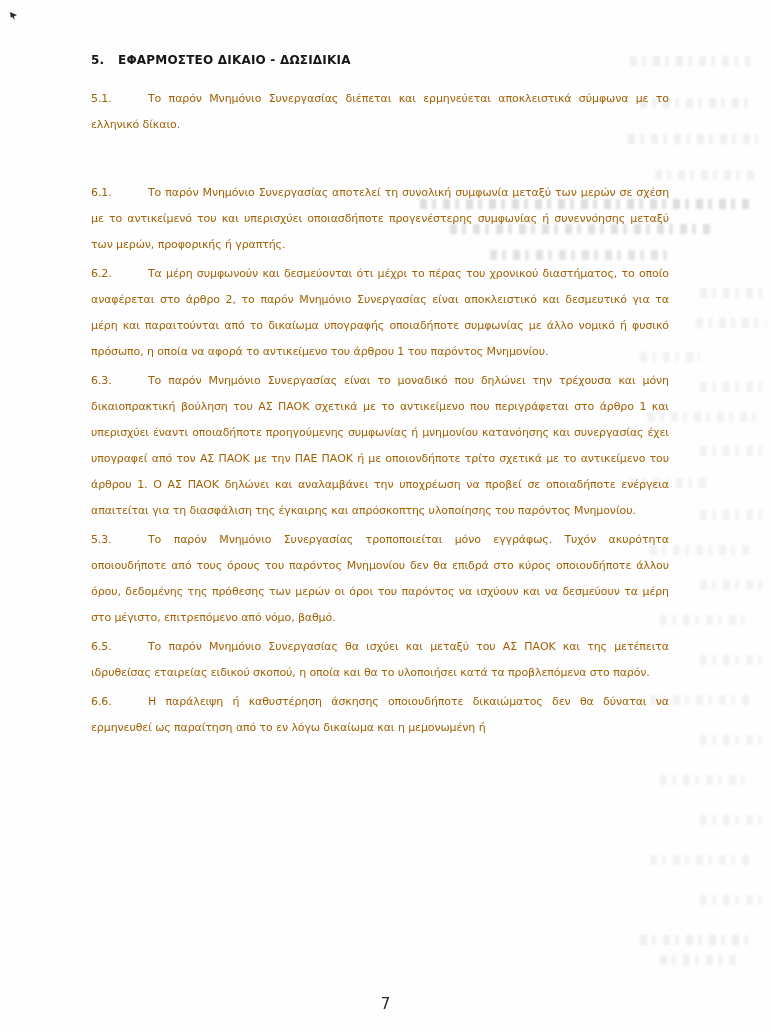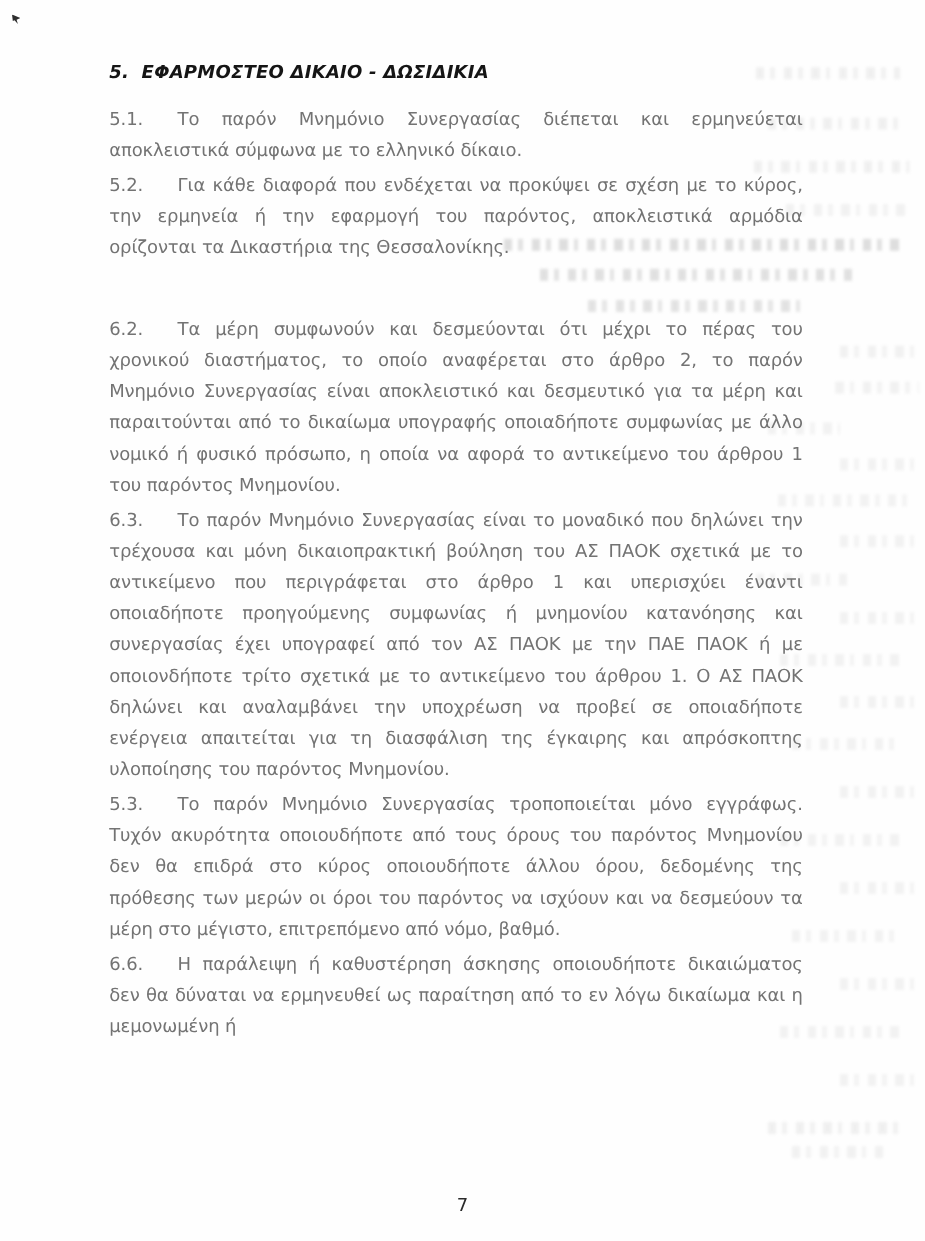--- a/index.html
+++ b/index.html
@@ -23,35 +23,34 @@
   }
   .content {
     position: absolute;
     left: 91px; top: 48px;
     width: 578px;
     color: #1f1f1f;
   }
   .section { display: block; }
   .section-6 { margin-top: 42px; }
   h2.heading {
-    font-size: 15px;
+    font-size: 12px;
     line-height: 24px;
     font-weight: 700;
     color: #151515;
     letter-spacing: 0.2px;
     margin-bottom: 14px;
-    font-style: italic;
   }
   .hnum { display: inline-block; width: 27px; }
   p.para {
-    font-size: 15px;
+    font-size: 11px;
     line-height: 26px;
     letter-spacing: -0.1px;
     text-align: justify;
-    color: #737373;
+    color: #a16207;
     margin-bottom: 3px;
   }
   .pnum { display: inline-block; width: 57px; }
   .page-number {
     position: absolute;
     left: 0; right: 0;
     top: 995px;
     text-align: center;
     font-size: 15px;
     color: #2a2a2a;
@@ -106,34 +105,37 @@
 
   <div class="content">
 
     <div class="section">
       <h2 class="heading">
         <span class="hnum">5.</span><span>ΕΦΑΡΜΟΣΤΕΟ ΔΙΚΑΙΟ - ΔΩΣΙΔΙΚΙΑ</span>
       </h2>
       <p class="para">
         <span class="pnum">5.1.</span><span>Το παρόν Μνημόνιο Συνεργασίας διέπεται και ερμηνεύεται αποκλειστικά σύμφωνα με το ελληνικό δίκαιο.</span>
       </p>
-      <p class="para">
-        <span class="pnum">5.2.</span><span>Για κάθε διαφορά που ενδέχεται να προκύψει σε σχέση με το κύρος, την ερμηνεία ή την εφαρμογή του παρόντος, αποκλειστικά αρμόδια ορίζονται τα Δικαστήρια της Θεσσαλονίκης.</span>
-      </p>
     </div>
 
     <div class="section section-6">
+      <p class="para">
+        <span class="pnum">6.1.</span><span>Το παρόν Μνημόνιο Συνεργασίας αποτελεί τη συνολική συμφωνία μεταξύ των μερών σε σχέση με το αντικείμενό του και υπερισχύει οποιασδήποτε προγενέστερης συμφωνίας ή συνεννόησης μεταξύ των μερών, προφορικής ή γραπτής.</span>
+      </p>
       <p class="para">
         <span class="pnum">6.2.</span><span>Τα μέρη συμφωνούν και δεσμεύονται ότι μέχρι το πέρας του χρονικού διαστήματος, το οποίο αναφέρεται στο άρθρο 2, το παρόν Μνημόνιο Συνεργασίας είναι αποκλειστικό και δεσμευτικό για τα μέρη και παραιτούνται από το δικαίωμα υπογραφής οποιαδήποτε συμφωνίας με άλλο νομικό ή φυσικό πρόσωπο, η οποία να αφορά το αντικείμενο του άρθρου 1 του παρόντος Μνημονίου.</span>
       </p>
       <p class="para">
         <span class="pnum">6.3.</span><span>Το παρόν Μνημόνιο Συνεργασίας είναι το μοναδικό που δηλώνει την τρέχουσα και μόνη δικαιοπρακτική βούληση του ΑΣ ΠΑΟΚ σχετικά με το αντικείμενο που περιγράφεται στο άρθρο 1 και υπερισχύει έναντι οποιαδήποτε προηγούμενης συμφωνίας ή μνημονίου κατανόησης και συνεργασίας έχει υπογραφεί από τον ΑΣ ΠΑΟΚ με την ΠΑΕ ΠΑΟΚ ή με οποιονδήποτε τρίτο σχετικά με το αντικείμενο του άρθρου 1. Ο ΑΣ ΠΑΟΚ δηλώνει και αναλαμβάνει την υποχρέωση να προβεί σε οποιαδήποτε ενέργεια απαιτείται για τη διασφάλιση της έγκαιρης και απρόσκοπτης υλοποίησης του παρόντος Μνημονίου.</span>
       </p>
       <p class="para">
         <span class="pnum">5.3.</span><span>Το παρόν Μνημόνιο Συνεργασίας τροποποιείται μόνο εγγράφως. Τυχόν ακυρότητα οποιουδήποτε από τους όρους του παρόντος Μνημονίου δεν θα επιδρά στο κύρος οποιουδήποτε άλλου όρου, δεδομένης της πρόθεσης των μερών οι όροι του παρόντος να ισχύουν και να δεσμεύουν τα μέρη στο μέγιστο, επιτρεπόμενο από νόμο, βαθμό.</span>
+      </p>
+      <p class="para">
+        <span class="pnum">6.5.</span><span>Το παρόν Μνημόνιο Συνεργασίας θα ισχύει και μεταξύ του ΑΣ ΠΑΟΚ και της μετέπειτα ιδρυθείσας εταιρείας ειδικού σκοπού, η οποία και θα το υλοποιήσει κατά τα προβλεπόμενα στο παρόν.</span>
       </p>
       <p class="para">
         <span class="pnum">6.6.</span><span>Η παράλειψη ή καθυστέρηση άσκησης οποιουδήποτε δικαιώματος δεν θα δύναται να ερμηνευθεί ως παραίτηση από το εν λόγω δικαίωμα και η μεμονωμένη ή</span>
       </p>
     </div>
 
   </div>
 
   <div class="page-number">7</div>
 

